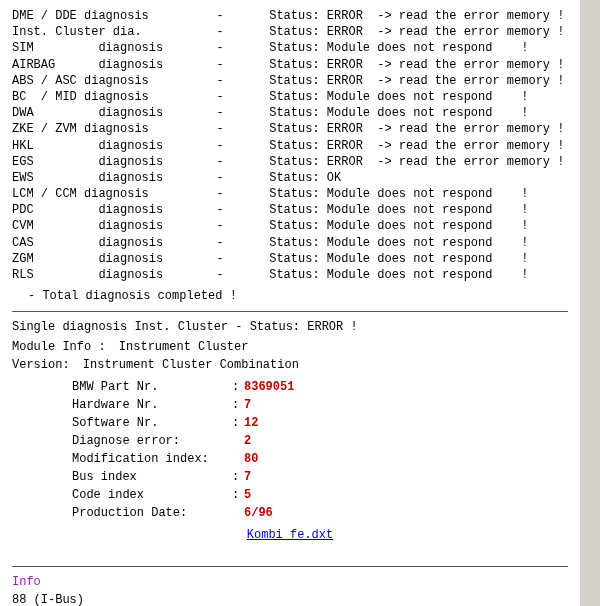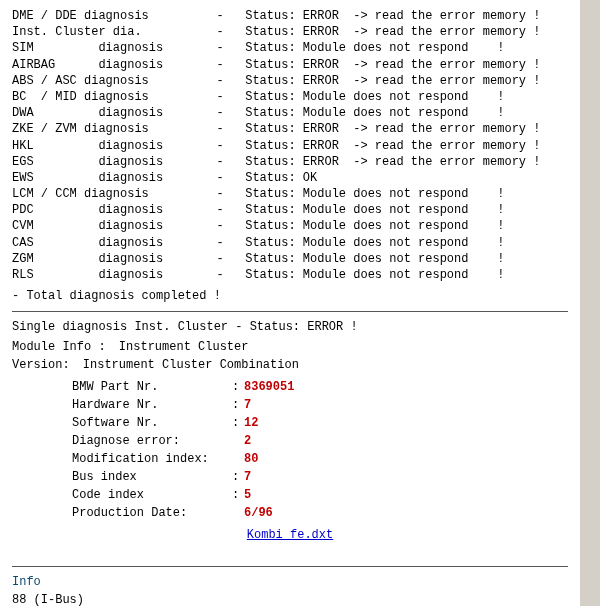--- a/index.html
+++ b/index.html
@@ -32,20 +32,21 @@
       white-space: pre;
     }
     .diag-row .module {
       min-width: 190px;
     }
     .diag-row .dash {
       min-width: 20px;
     }
     .diag-row .status {
       color: #000;
+      margin-left: 24px;
     }
     .divider {
       border: none;
       border-top: 1px solid #555;
       margin: 8px 0;
     }
     .section {
       margin-bottom: 24px;
     }
     .info-table {
@@ -70,24 +71,24 @@
     }
     .link-text {
       color: #0000cc;
       text-decoration: underline;
       text-align: center;
       display: block;
       margin-top: 4px;
     }
     .bottom-info {
       margin-top: 8px;
-      color: #0c4a6e;
+      color: #a21caf;
     }
     .total-line {
-      margin: 6px 0;
+      margin: 6px 16px;
     }
   </style>
 </head>
 <body>
 
 <div class="window">
 
   <div class="diag-table">
 
   <div class="diag-row"><span class="module">DME / DDE diagnosis</span><span class="dash">  -   </span><span class="status">Status: ERROR  -&gt; read the error memory !</span></div>

